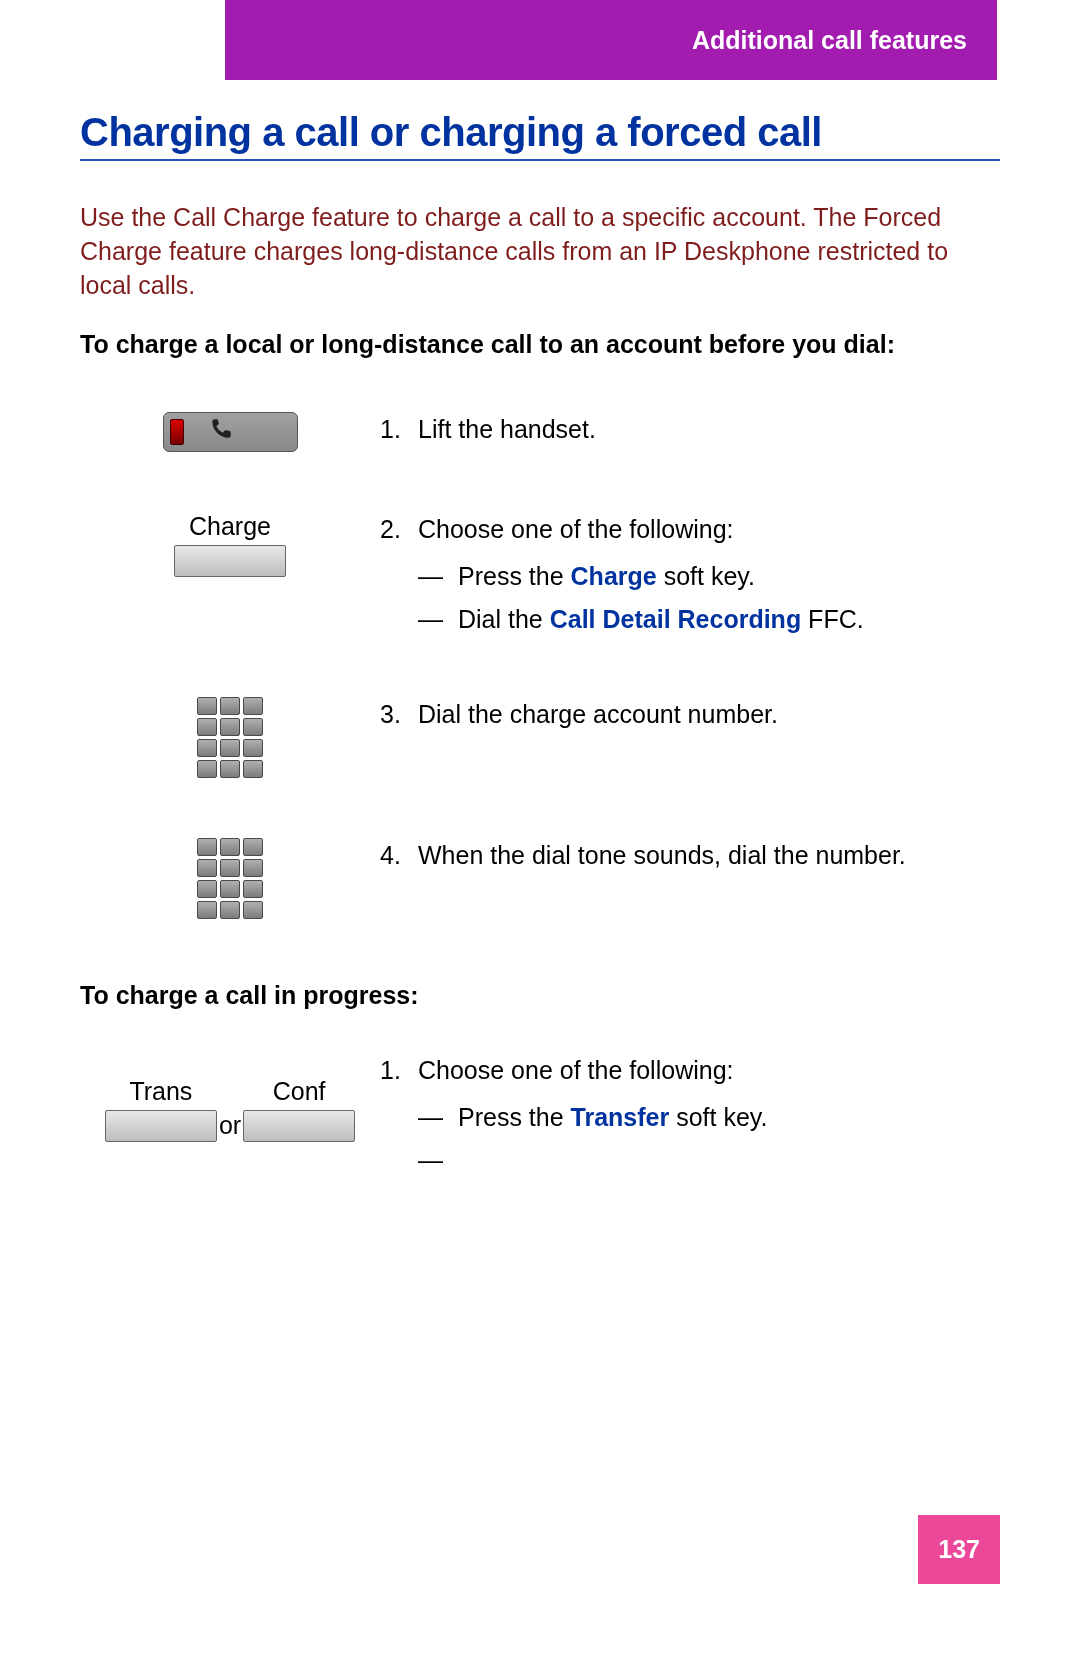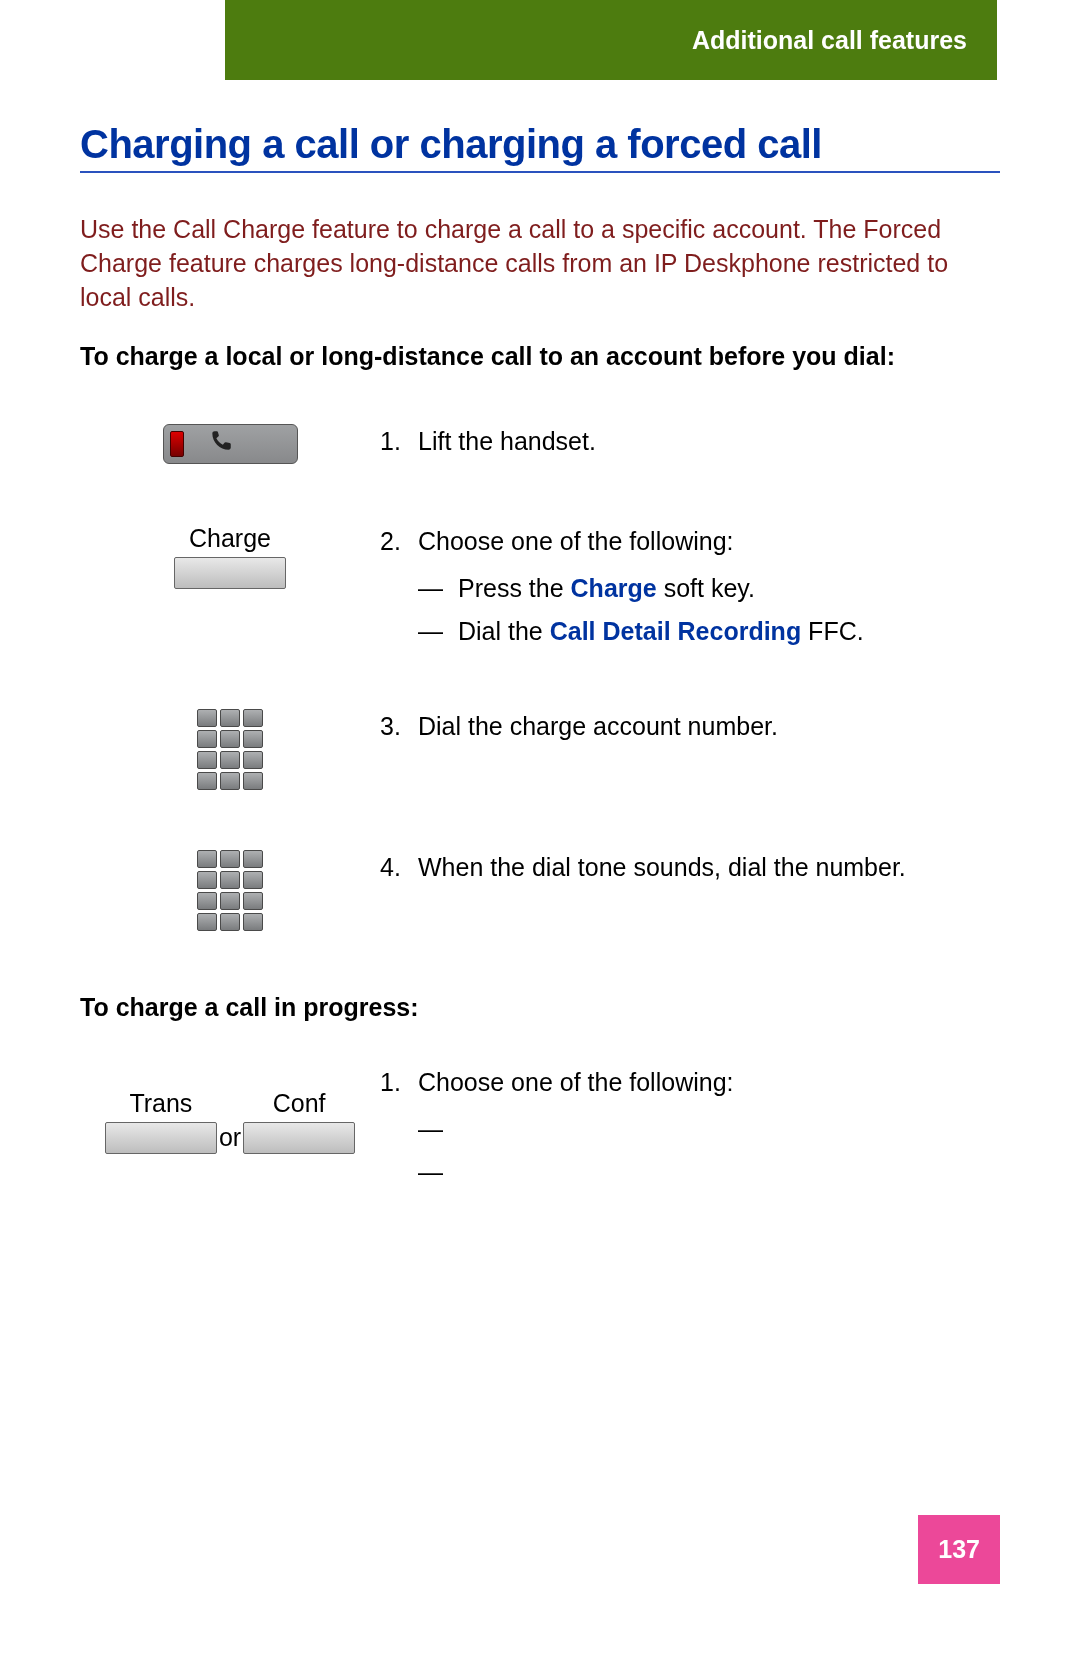--- a/index.html
+++ b/index.html
@@ -13,41 +13,41 @@
     position: relative;
     width: 1080px;
     height: 1669px;
   }
   .top-blue-tab {
     position: absolute;
     left: 225px;
     top: 0;
     width: 772px;
     height: 80px;
-    background: #4d7c0f;
+    background: #a21caf;
     color: #fff;
     font-weight: bold;
     font-size: 25px;
     display: flex;
     align-items: center;
     justify-content: flex-end;
     padding-right: 30px;
     box-sizing: border-box;
   }
   .content {
     position: absolute;
     left: 80px;
     top: 110px;
     width: 920px;
   }
   h1.title {
     color: #0033a0;
     font-size: 40px;
     font-weight: bold;
-    margin: 12px 0 6px 0;
+    margin: 0 0 6px 0;
     border-bottom: 2px solid #2a52be;
     padding-bottom: 4px;
     letter-spacing: -0.5px;
   }
   .intro {
     margin-top: 40px;
     font-size: 25px;
     line-height: 1.35;
     color: #7f1d1d;
   }
@@ -314,20 +314,23 @@
           </div>
         </div>
         <div class="text-col">
           <div class="num-indent">
             <span class="num">1.</span>
             <span>Choose one of the following:</span>
           </div>
           <div class="bullets">
             <div class="bullet-line">
               <span class="dash">—</span>
+              <span>
+                <span>Press the </span><span class="blue-term">Transfer</span><span> soft key.</span>
+              </span>
             </div>
             <div class="bullet-line">
               <span class="dash">—</span>
             </div>
           </div>
         </div>
       </div>
     </div>
 
   </div>

